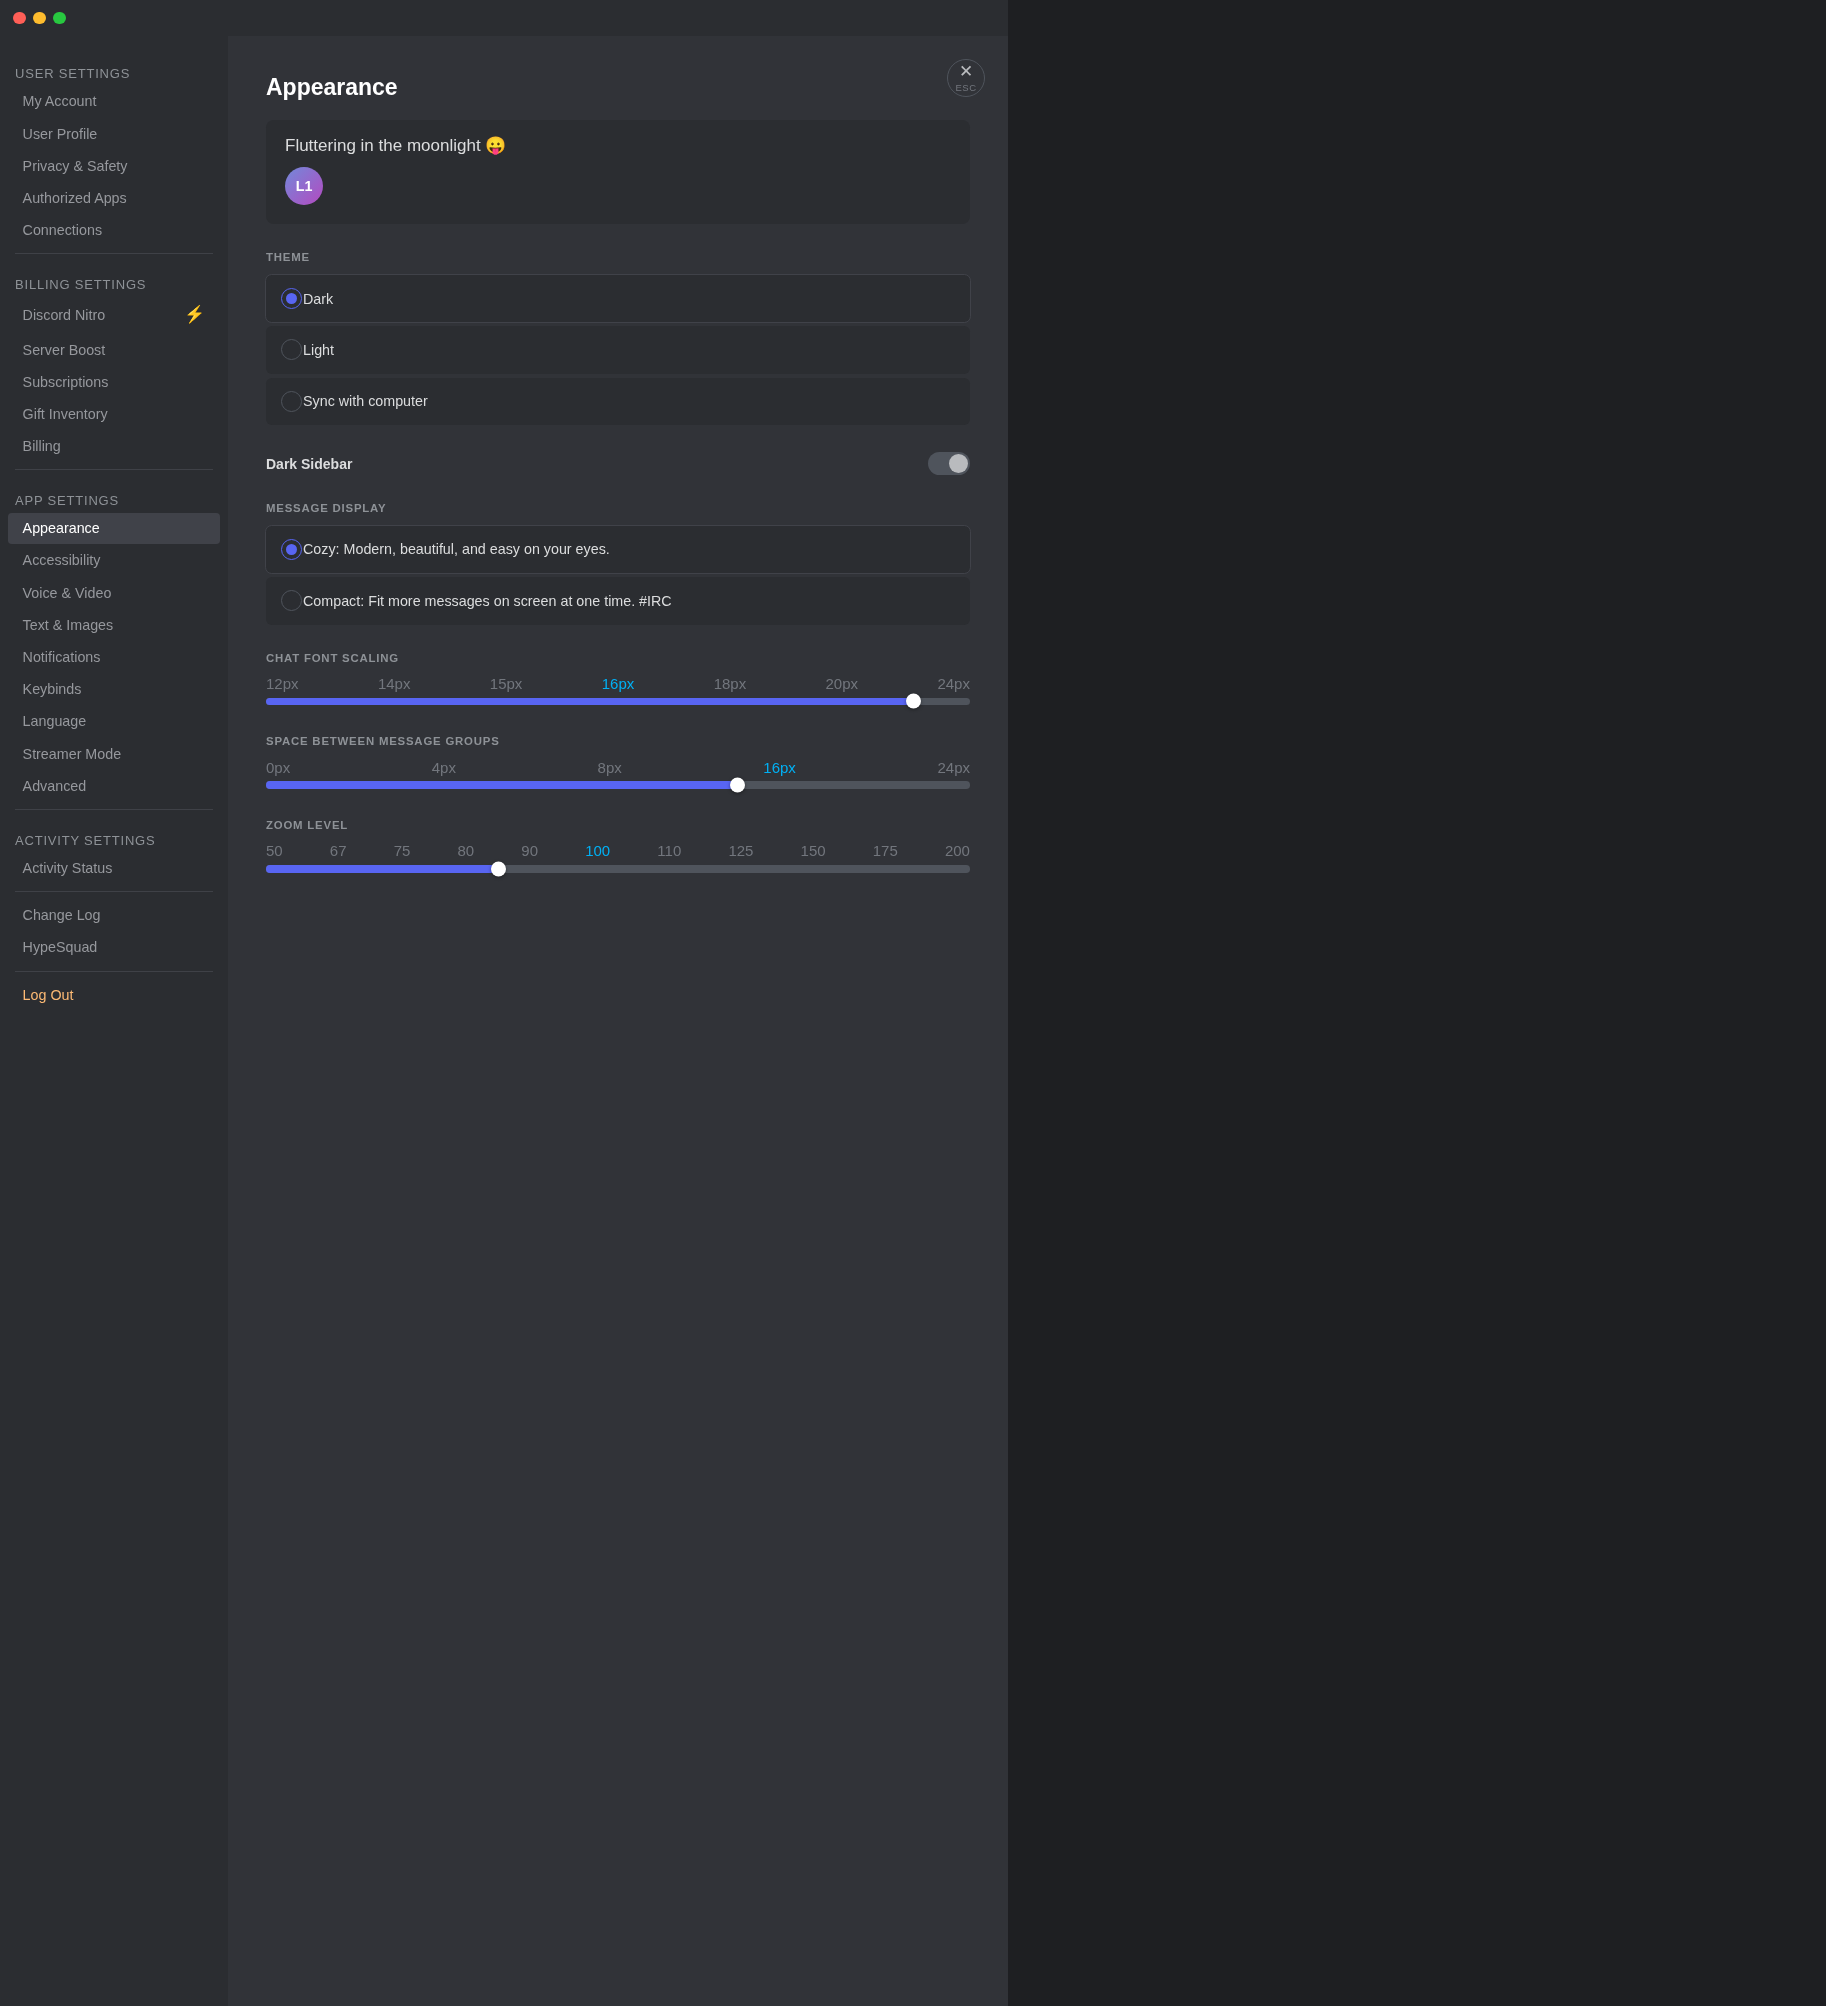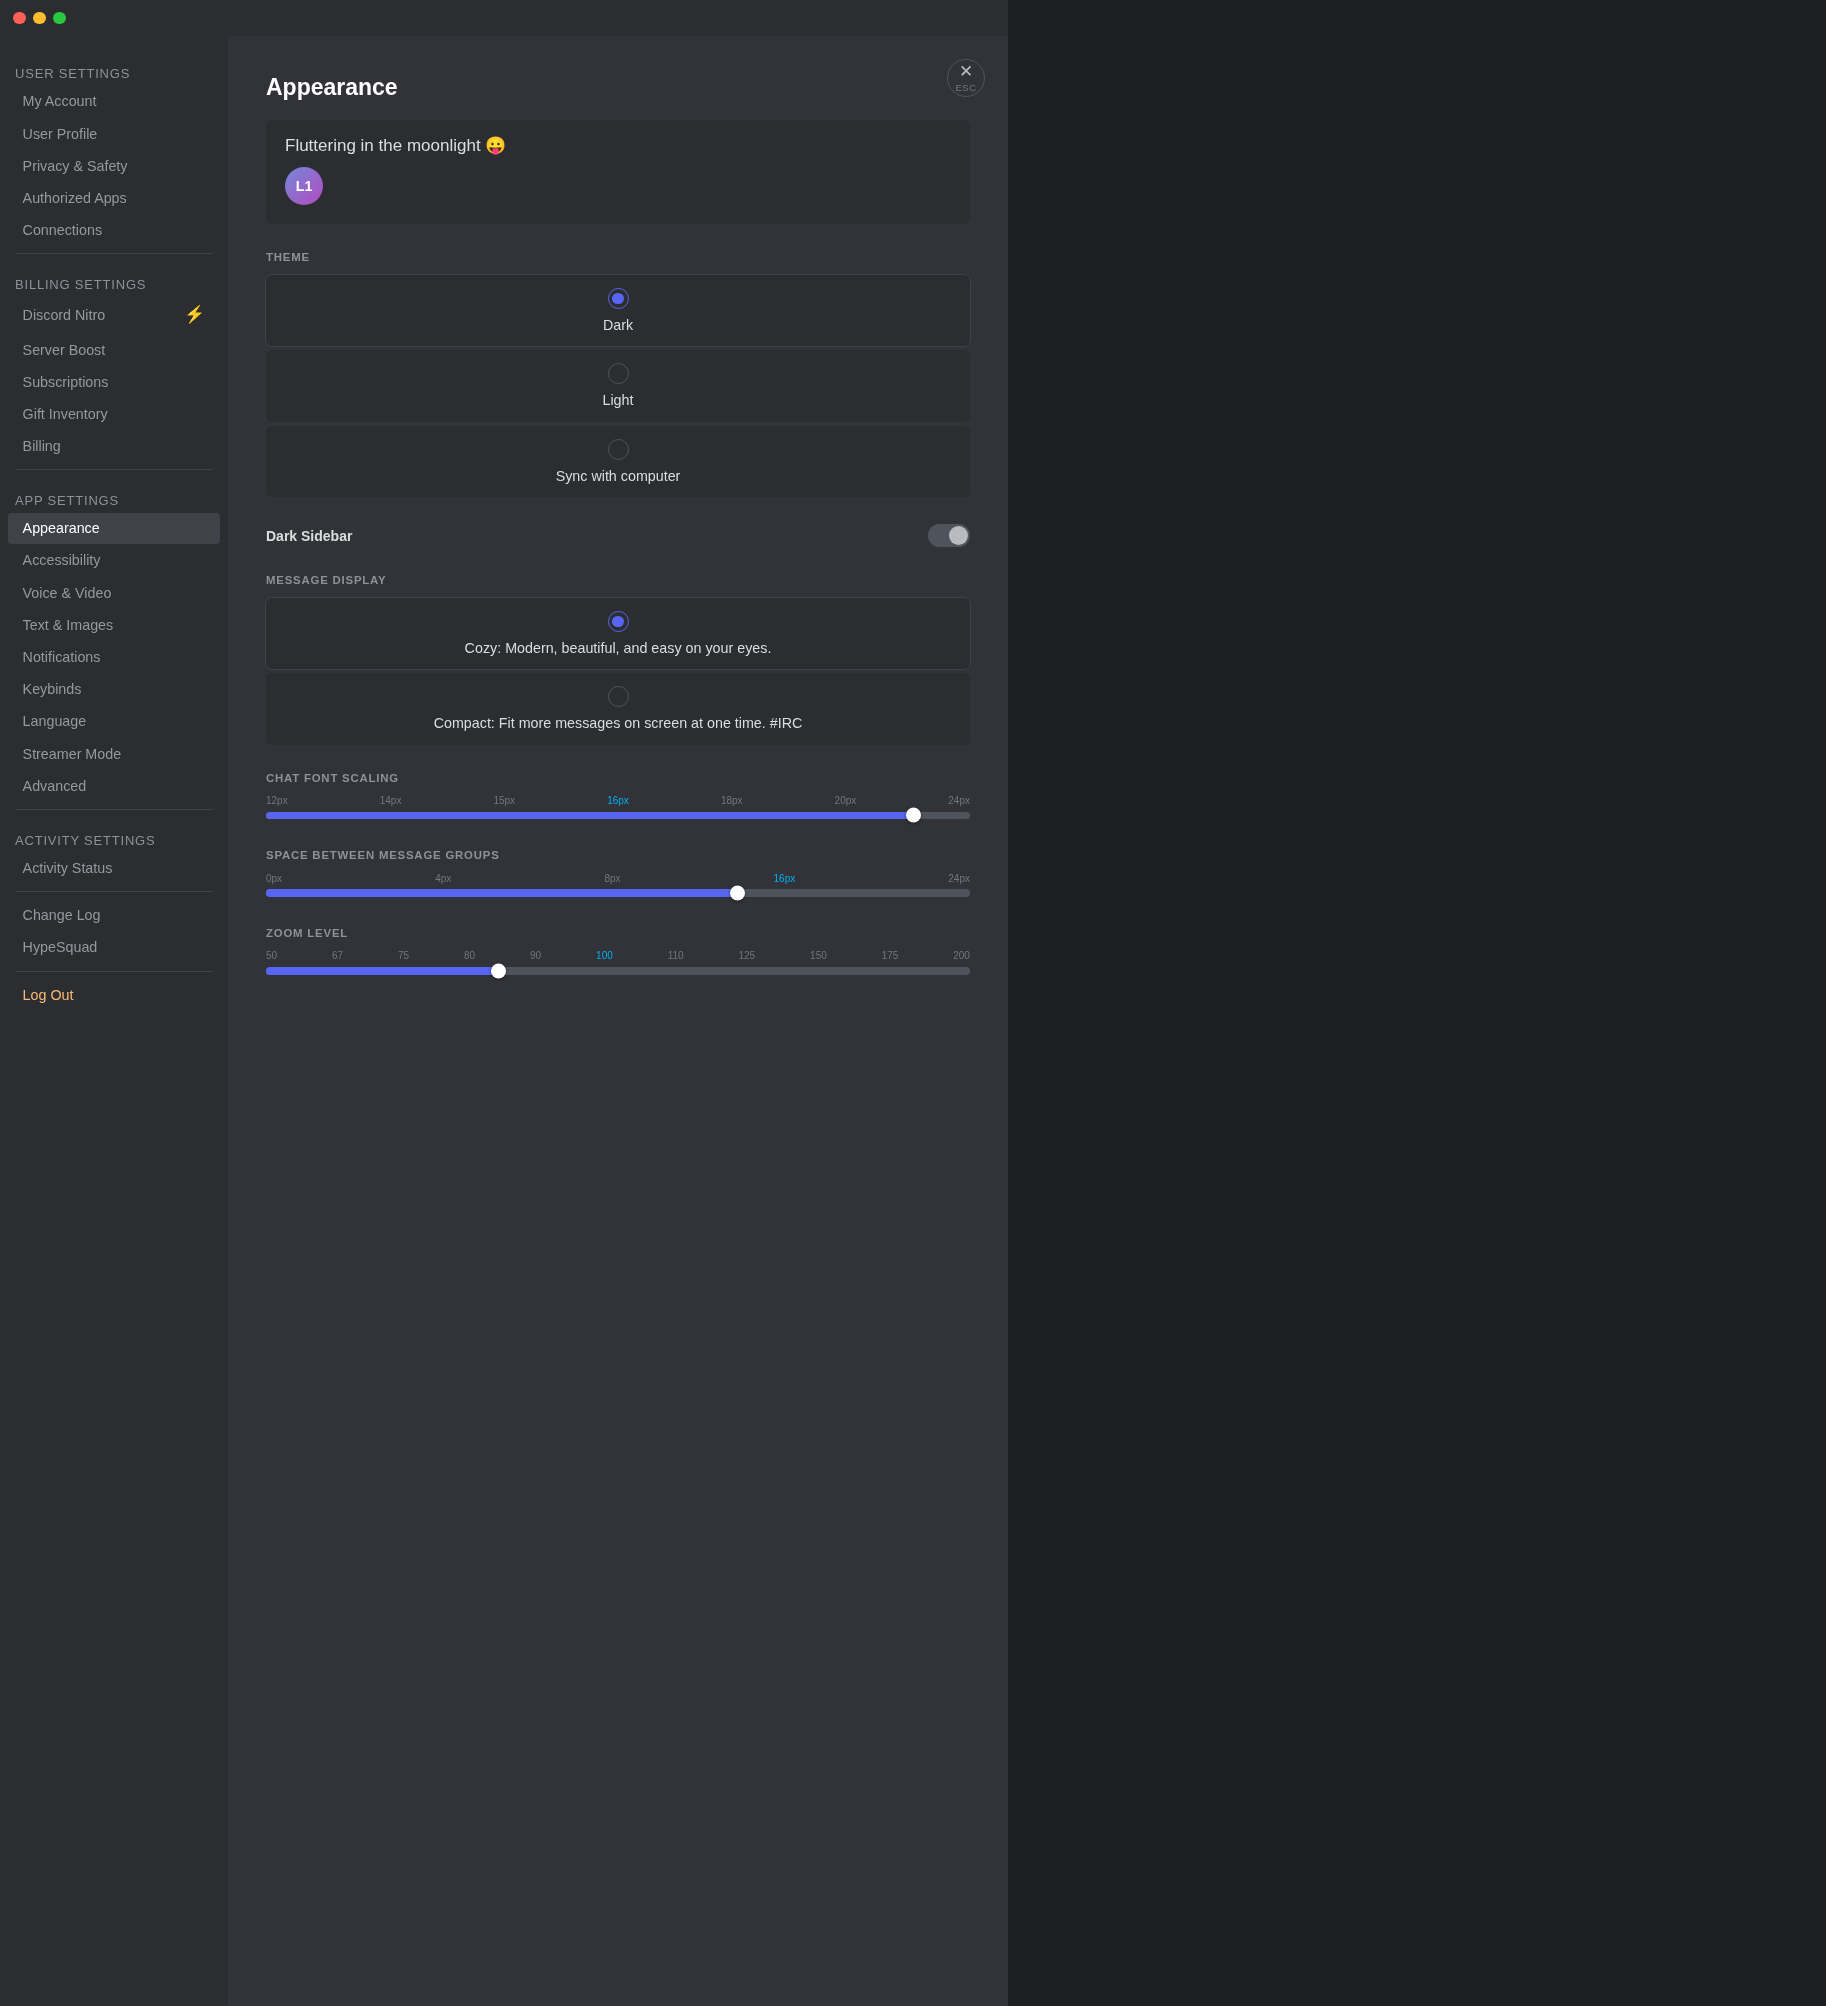--- a/index.html
+++ b/index.html
@@ -187,26 +187,25 @@
     
     .radio-group {
       display: flex;
       flex-direction: column;
       gap: 3.8px;
       margin-bottom: 27px;
     }
     .radio-option {
       display: flex;
       align-items: center;
-      gap: 8px;
+      gap: 1px;
       padding: 13.3px 15px;
       background: #2b2d31;
       border-radius: 5.7px;
       cursor: pointer;
-      flex-direction: column;
     }
     .radio-option.selected {
       background: #2b2d31;
       outline: 1.9px solid #404249;
     }
     .radio-circle {
       width: 21px;
       height: 21px;
       border-radius: 50%;
       border: 1.9px solid #4f545c;
@@ -268,21 +267,21 @@
     
     .slider-section {
       margin-bottom: 30px;
     }
     .slider-ticks {
       display: flex;
       justify-content: space-between;
       margin-bottom: 5.7px;
     }
     .slider-tick {
-      font-size: 10px;
+      font-size: 15px;
       color: #72767d;
       text-align: left;
     }
     .slider-tick.active {
       color: #00b0f4;
     }
     .slider-track {
       width: 100%;
       height: 7.6px;
       background: #4f545c;

